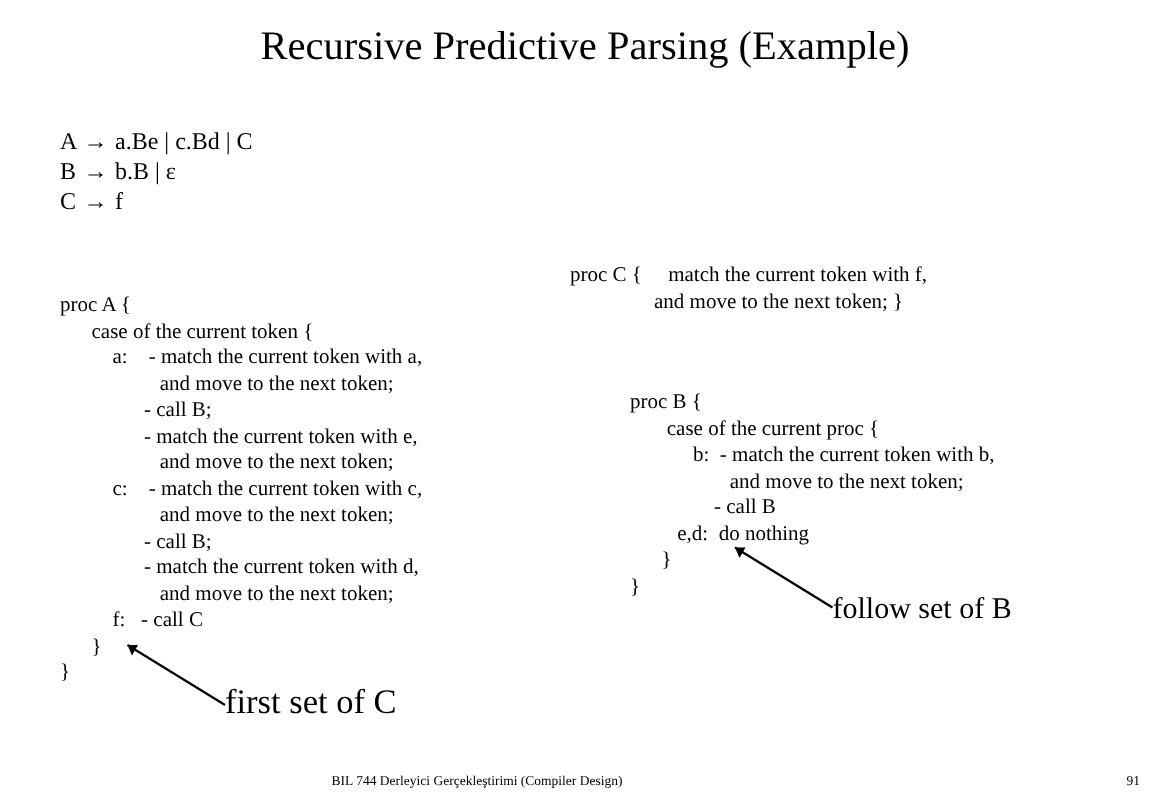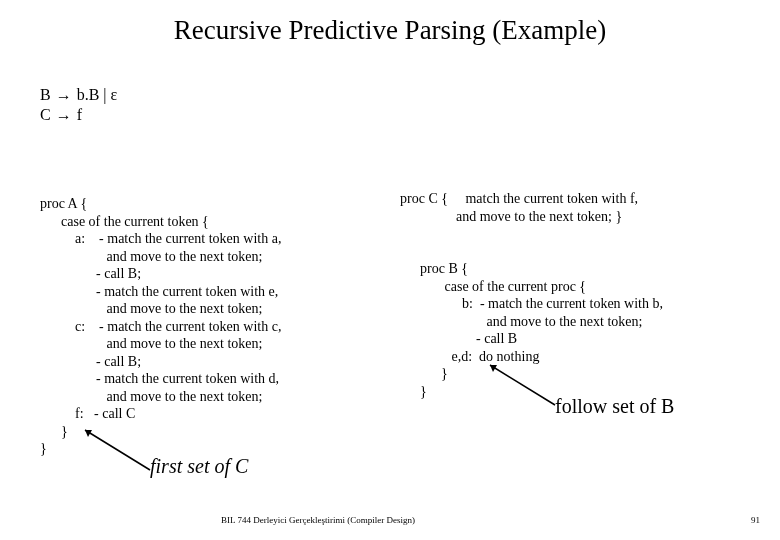--- a/index.html
+++ b/index.html
@@ -42,40 +42,38 @@
     position: absolute;
     top: 195px;
     left: 40px;
     font-size: 14px;
     line-height: 1.25;
     white-space: pre;
   }
   .procC {
     position: absolute;
     top: 175px;
-    left: 400px;
+    left: 380px;
     font-size: 14px;
     line-height: 1.25;
     white-space: pre;
-    margin-top: 15px;
   }
   .procB {
     position: absolute;
     top: 260px;
     left: 420px;
     font-size: 14px;
     line-height: 1.25;
     white-space: pre;
   }
   .first-label {
     position: absolute;
     top: 455px;
     left: 150px;
-    font-size: 20px;
-    font-style: italic;
+    font-size: 23px;
   }
   .follow-label {
     position: absolute;
     top: 395px;
     left: 555px;
     font-size: 20px;
   }
   .footer-center {
     position: absolute;
     bottom: 15px;
@@ -96,20 +94,25 @@
   }
 </style>
 </head>
 <body>
 
 <div class="slide">
 
   <div class="title">Recursive Predictive Parsing (Example)</div>
 
   <div class="grammar">
+    <div>
+      <span>A</span>
+      <span class="arrow">→</span>
+      <span>a.Be | c.Bd  |  C</span>
+    </div>
     <div>
       <span>B</span>
       <span class="arrow">→</span>
       <span>b.B | ε</span>
     </div>
     <div>
       <span>C</span>
       <span class="arrow">→</span>
       <span>f</span>
     </div>

